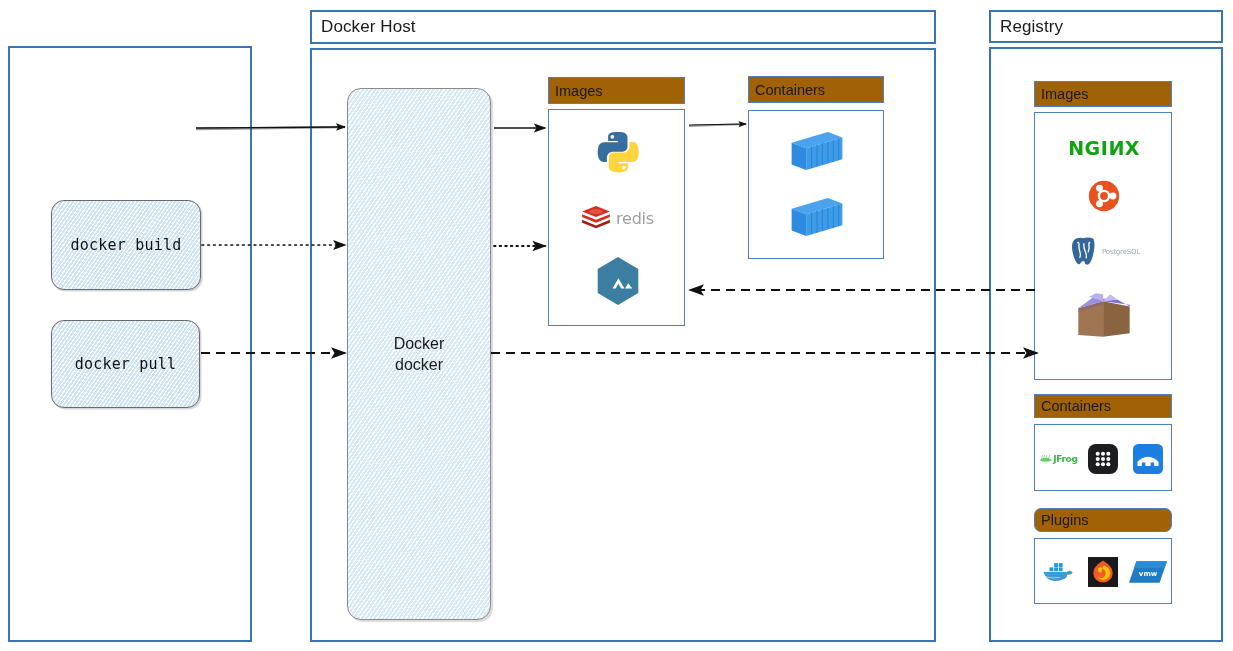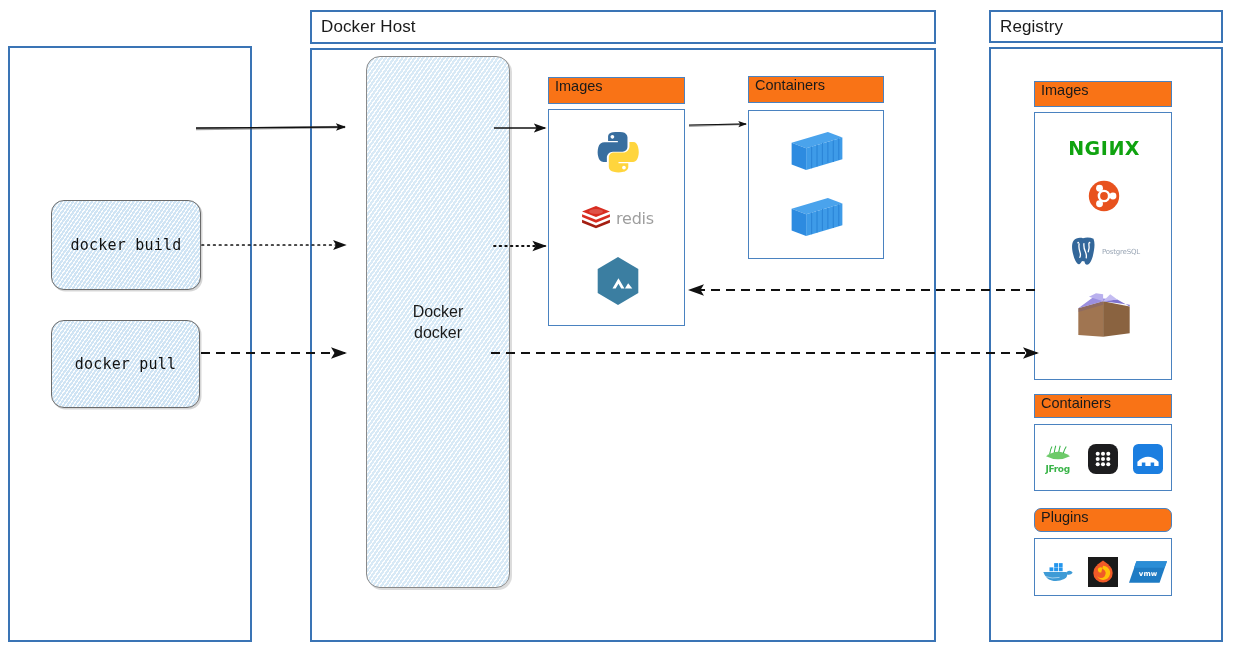--- a/index.html
+++ b/index.html
@@ -35,23 +35,23 @@
     letter-spacing: 0.1px;
   }
   .group-body {
     border: 2px solid #3a74b5;
     background: #ffffff;
   }
 
   
   .sub-title {
     border: 1.4px solid #4a82c0;
-    background: #f97316;
-    display: flex;
-    align-items: flex-start;
+    background: #a16207;
+    display: flex;
+    align-items: center;
     padding-left: 6px;
     font-size: 14.5px;
     color: #1a1a1a;
   }
   .sub-body {
     border: 1.4px solid #4a82c0;
     background: #ffffff;
   }
 
   
@@ -164,21 +164,21 @@
   </div>
   <div class="abs cmd-box" style="left:51px; top:320px; width:149px; height:88px;">
     <span>docker pull</span>
   </div>
 
   <div class="abs group-title" style="left:310px; top:10px; width:626px; height:34px;">
     <span>Docker Host</span>
   </div>
   <div class="abs group-body" style="left:310px; top:48px; width:626px; height:594px;"></div>
 
-  <div class="abs daemon-box" style="left:347px; top:56px; width:144px; height:532px;margin-left:19px;">
+  <div class="abs daemon-box" style="left:347px; top:88px; width:144px; height:532px;">
     <span><span>Docker</span><br><span>docker</span></span>
   </div>
 
   <div class="abs sub-title" style="left:548px; top:77px; width:137px; height:27px;">
     <span>Images</span>
   </div>
   <div class="abs sub-body" style="left:548px; top:109px; width:137px; height:217px;">
     <div class="icon-slot" style="left:0; top:12px; width:137px; height:60px;">
       <svg width="46" height="46" viewBox="0 0 64 64">
         <path d="M31.6 4c-2.4 0-4.6.2-6.6.6-5.7 1-6.8 3.1-6.8 7v5.1h13.6v1.7H13.1c-3.9 0-7.4 2.4-8.5 6.9-1.2 5.2-1.3 8.4 0 13.8 1 4.1 3.3 6.9 7.2 6.9h4.7v-6.2c0-4.4 3.8-8.3 8.4-8.3h13.5c3.8 0 6.8-3.1 6.8-6.9V11.6c0-3.7-3.1-6.4-6.8-7-2.4-.4-4.9-.6-7.3-.6h.5zm-7.4 4.2c1.4 0 2.6 1.2 2.6 2.6 0 1.4-1.1 2.6-2.6 2.6-1.4 0-2.6-1.2-2.6-2.6 0-1.5 1.1-2.6 2.6-2.6z" fill="#386E9F"></path>
@@ -282,21 +282,21 @@
         <polygon points="6,18 34,10 34,14 6,22" fill="#6F5A82" opacity="0.35"></polygon>
       </svg>
     </div>
   </div>
 
   <div class="abs sub-title" style="left:1034px; top:394px; width:138px; height:24px;">
     <span>Containers</span>
   </div>
   <div class="abs sub-body" style="left:1034px; top:424px; width:138px; height:67px;">
     <div class="icon-row" style="top:14px; height:40px;">
-      <span class="icon-slot" style="position:relative; flex-direction:column; width:40px;">
+      <span class="icon-slot" style="position:relative; flex-direction:row; width:40px;">
         <svg width="30" height="20" viewBox="0 0 40 26">
           <path d="M4 16 Q20 4 36 16 Q20 24 4 16 Z" fill="#53c14f" opacity="0.85"></path>
           <g stroke="#3bb54a" stroke-width="1.4" fill="none">
             <path d="M9 13 Q10 6 12 3"></path>
               <path d="M15 11 Q16 5 17 2"></path>
             <path d="M21 10.5 Q22 5 23 2"></path>
               <path d="M27 12 Q29 6 31 3"></path>
           </g>
         </svg>
         <span class="jfrog-word">JFrog</span>
@@ -324,21 +324,21 @@
           <rect x="10" y="21" width="4" height="4" fill="#1b7ee0"></rect>
           <rect x="20" y="21" width="4" height="4" fill="#1b7ee0"></rect>
         </svg>
       </span>
     </div>
   </div>
 
   <div class="abs sub-title" style="left:1034px; top:508px; width:138px; height:24px;border-radius:7px;">
     <span>Plugins</span>
   </div>
-  <div class="abs sub-body" style="left:1034px; top:538px; width:138px; height:58px;">
+  <div class="abs sub-body" style="left:1034px; top:538px; width:138px; height:66px;">
     <div class="icon-row" style="top:12px; height:42px;">
       <span class="icon-slot" style="position:relative; width:40px;">
         <svg width="34" height="26" viewBox="0 0 44 32">
           <g fill="#2496ED">
             <rect x="11" y="10" width="5" height="5"></rect>
               <rect x="17" y="10" width="5" height="5"></rect>
             <rect x="23" y="10" width="5" height="5"></rect>
               <rect x="17" y="4.5" width="5" height="5"></rect>
             <rect x="23" y="4.5" width="5" height="5"></rect>
           </g>

